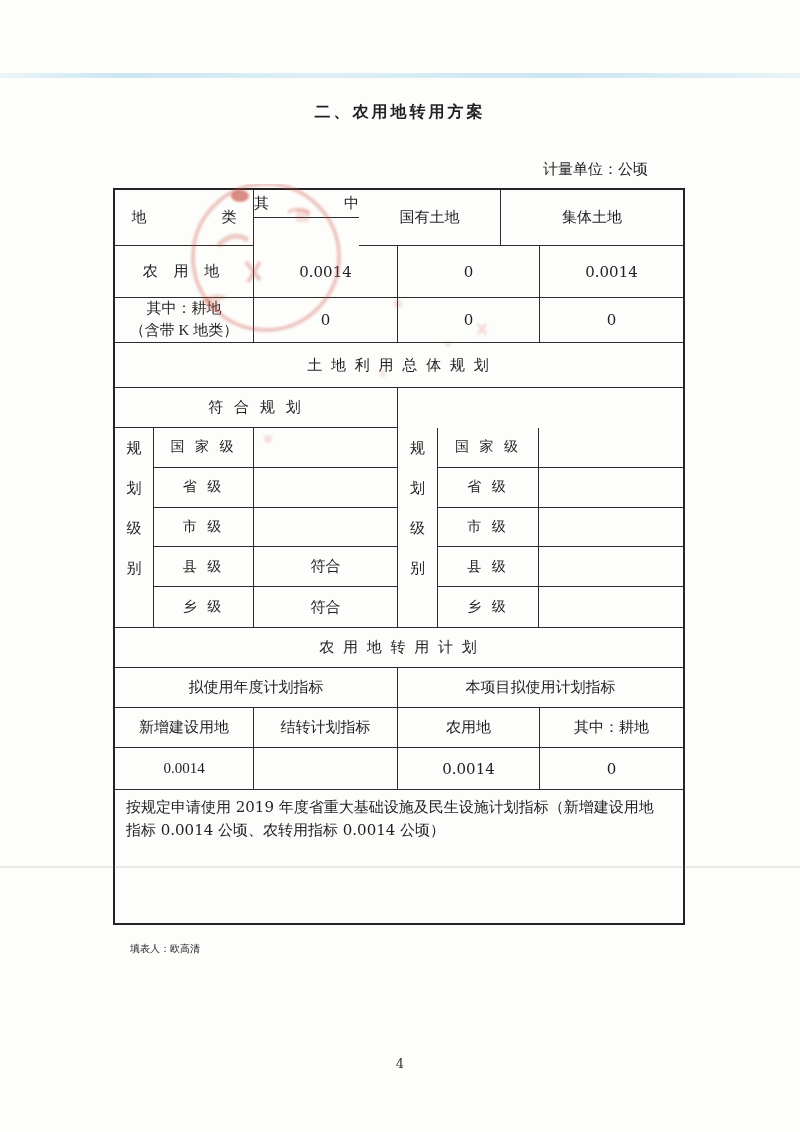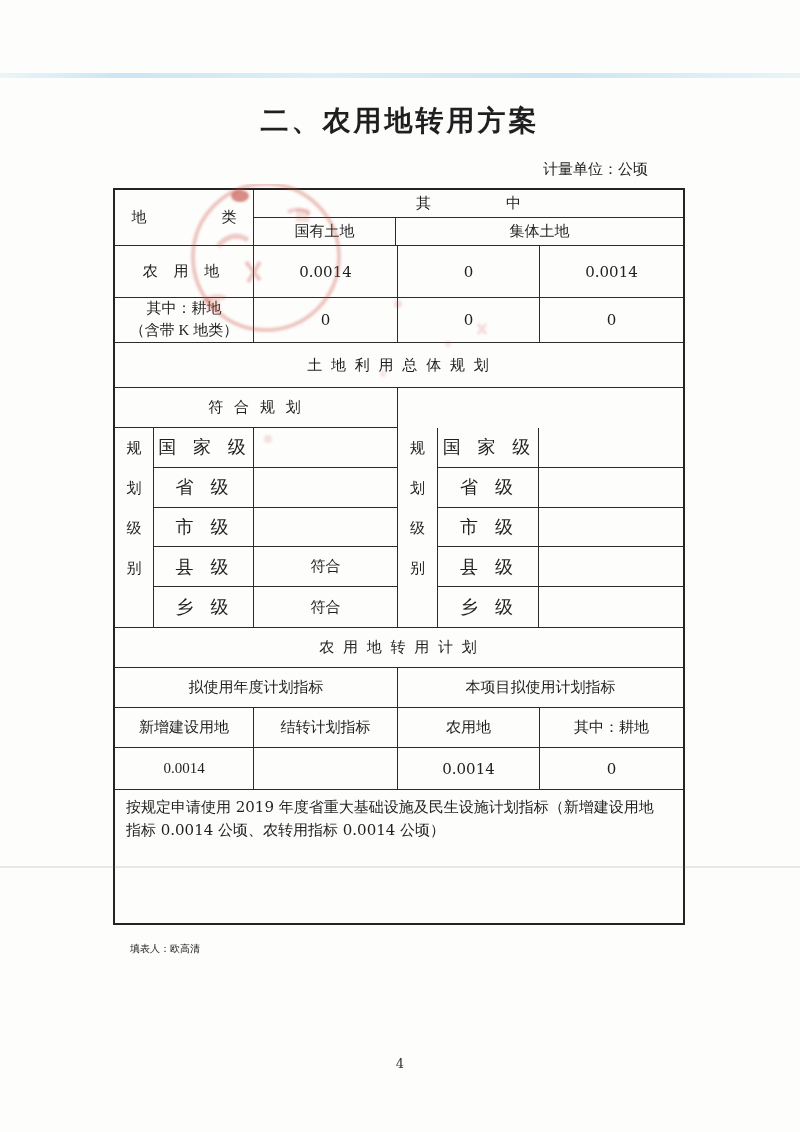--- a/index.html
+++ b/index.html
@@ -4,46 +4,46 @@
 <style>
   html,body{margin:0;padding:0;}
   body{background:#e8e8e8;font-family:"DejaVu Serif","Liberation Serif",serif;}
   .page{position:relative;width:800px;height:1132px;margin:0 auto;background:#fdfdfc;color:#1f1f1f;overflow:hidden;}
 
   .streak-top{position:absolute;left:0;top:73px;width:100%;height:5px;
     background:linear-gradient(90deg,rgba(185,222,238,.25),rgba(170,215,235,.6) 15%,rgba(185,222,238,.45) 40%,rgba(170,215,235,.6) 70%,rgba(185,222,238,.3));}
   .streak-note{position:absolute;left:0;top:866px;width:100%;height:2px;background:rgba(125,125,125,.16);}
 
   .title{position:absolute;top:102px;left:0;width:100%;text-align:center;
-    font-family:"DejaVu Sans","Liberation Sans",sans-serif;font-weight:700;font-size:28px;letter-spacing:3px;}
+    font-family:"DejaVu Sans","Liberation Sans",sans-serif;font-weight:700;font-size:16px;letter-spacing:3px;}
   .unit{position:absolute;top:160px;right:152px;font-size:15px;margin-left:32px;}
   .preparer{position:absolute;top:942px;left:130px;font-size:10px;}
   .pageno{position:absolute;top:1056px;left:0;width:100%;text-align:center;font-size:13px;color:#333;}
 
   .table{position:absolute;left:113px;top:188px;width:572px;height:737px;
     border:2px solid #242424;box-sizing:border-box;display:flex;flex-direction:column;background:transparent;}
   .row{display:flex;flex-direction:row;flex-shrink:0;}
-  .col{display:flex;flex-direction:column;font-family:Liberation Serif, serif;}
+  .col{display:flex;flex-direction:row;font-family:Liberation Serif, serif;}
   .fill{flex:1 1 auto;min-width:0;min-height:0;}
   .c{display:flex;align-items:center;justify-content:center;box-sizing:border-box;
     border-right:1px solid #2b2b2b;border-bottom:1px solid #2b2b2b;font-size:15px;text-align:center;}
   .nbr{border-right:none;}
   .nbb{border-bottom:none;}
   .w1{width:139px;font-family:Liberation Serif, serif;}.w2{width:144px;}.w3{width:142px;}
   .ls2{letter-spacing:2px;}.ls3{letter-spacing:3px;}.ls5{letter-spacing:5px;}.ls6{letter-spacing:6px;}
   .two-line{flex-direction:column;line-height:1.45;}
   .half-l{width:283px;box-sizing:border-box;border-right:1px solid #2b2b2b;display:flex;}
   .half-r{flex:1;display:flex;}
   .side{width:39px;box-sizing:border-box;border-right:1px solid #2b2b2b;display:flex;flex-direction:column;}
   .side-r{width:40px;}
   .side .ch{height:40px;display:flex;align-items:center;justify-content:center;font-size:15px;}
   .stack{flex:1;display:flex;flex-direction:column;}
   .prow{flex:1;display:flex;}
   .lvl{width:100px;box-sizing:border-box;border-right:1px solid #2b2b2b;border-bottom:1px solid #2b2b2b;
-    display:flex;align-items:center;justify-content:center;font-size:18px;letter-spacing:3px;font-family:Liberation Mono, monospace;}
+    display:flex;align-items:center;justify-content:center;font-size:14px;letter-spacing:3px;}
   .lvl-r{width:101px;}
   .val{flex:1;box-sizing:border-box;border-bottom:1px solid #2b2b2b;display:flex;align-items:center;justify-content:center;font-size:15px;}
   .prow:last-child .lvl,.prow:last-child .val{border-bottom:none;}
   .rowF{height:200px;border-bottom:1px solid #2b2b2b;box-sizing:border-box;}
   .note{align-items:flex-start;justify-content:flex-start;text-align:right;padding:6px 11px;line-height:1.55;flex-direction:column;}
   .stamp{position:absolute;left:33px;top:-6px;width:400px;height:345px;pointer-events:none;}
 </style>
 </head>
 <body>
 

